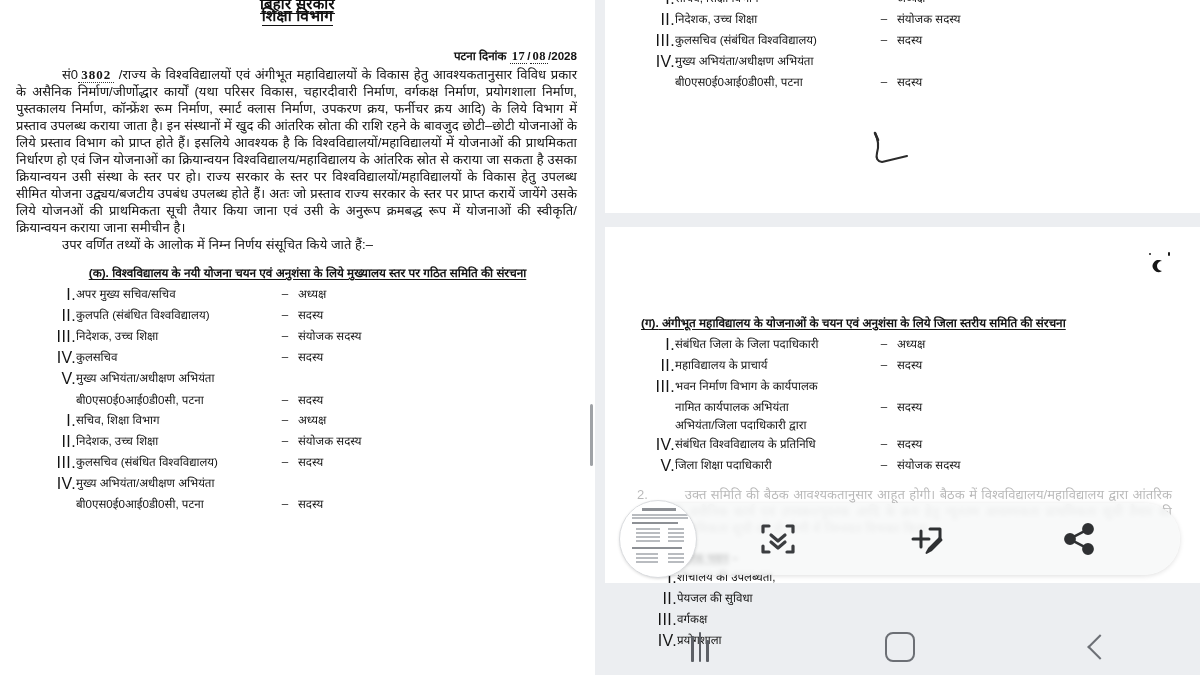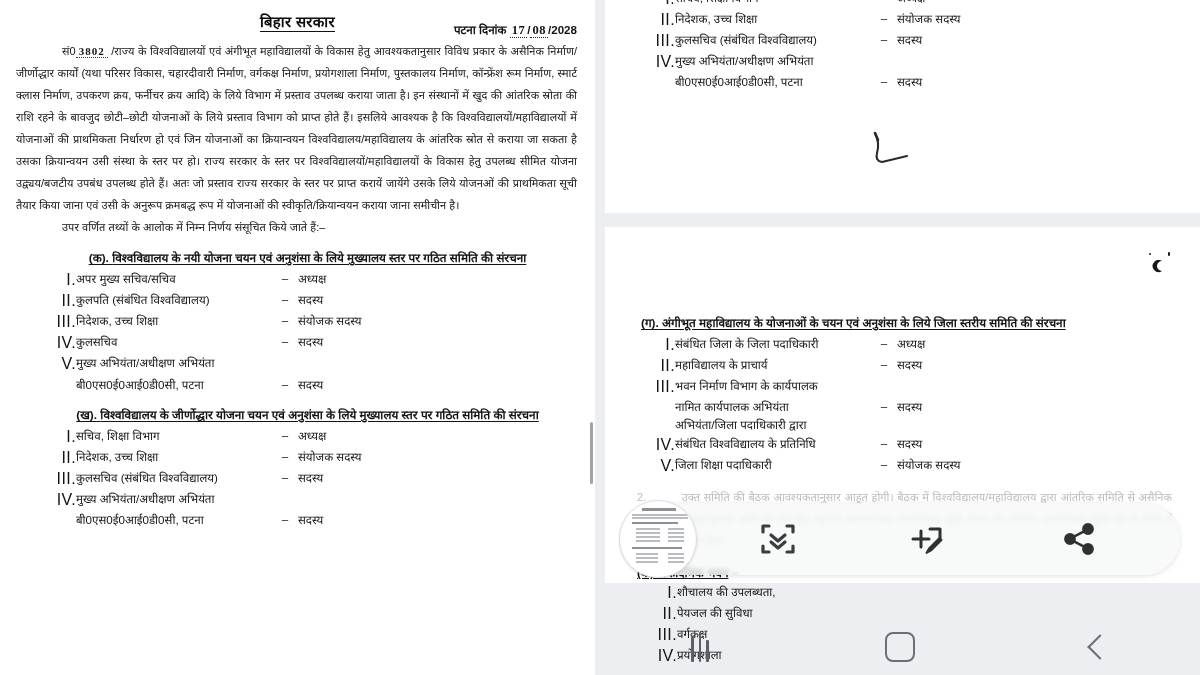--- a/index.html
+++ b/index.html
@@ -55,21 +55,21 @@
     text-align:right;font-size:11.6px;margin-top:22px;padding-right:18px;
     font-weight:600;
   }
   .hw{
     font-family:"Liberation Serif","DejaVu Serif",serif;
     font-weight:bold;font-size:12.5px;letter-spacing:.5px;
     border-bottom:1px dotted #222;padding:0 2px;margin-top:14px;
   }
 
   .para{
-    font-size:11px;line-height:22px;text-align:justify;
+    font-size:13px;line-height:17px;text-align:justify;
     margin:3px 18px 0 16px;font-weight:500;letter-spacing:.05px;
   }
   .para.ind{text-indent:46px;}
   .num-blank{
     font-family:"Liberation Serif","DejaVu Serif",serif;
     font-weight:bold;letter-spacing:1px;border-bottom:1px dotted #333;
     padding:0 3px;
   }
 
   .sec-head{
@@ -159,20 +159,23 @@
 
 <div class="viewer">
 
   <div class="pane-left">
     <div class="doc" style="position:relative;height:100%;">
 
       <div class="hdr-cut">
         <span>बिहार सरकार</span>
       </div>
 
+      <div class="dept">
+        <span>शिक्षा विभाग</span>
+      </div>
 
 
       <div class="dateline">
         <span>पटना दिनांक</span>
         <span class="hw">17</span><span>/</span><span class="hw">08</span><span>/</span><span>2028</span>
       </div>
 
       <div class="para ind" style="margin-top:2px;">
         <span>सं0</span><span class="num-blank">3802</span>
         <span>/राज्य के विश्वविद्यालयों एवं अंगीभूत महाविद्यालयों के विकास हेतु आवश्यकतानुसार विविध प्रकार के असैनिक निर्माण/जीर्णोद्धार कार्यों (यथा परिसर विकास, चहारदीवारी निर्माण, वर्गकक्ष निर्माण, प्रयोगशाला निर्माण, पुस्तकालय निर्माण, कॉन्फ्रेंश रूम निर्माण, स्मार्ट क्लास निर्माण, उपकरण क्रय, फर्नीचर क्रय आदि) के लिये विभाग में प्रस्ताव उपलब्ध कराया जाता है। इन संस्थानों में खुद की आंतरिक स्रोता की राशि रहने के बावजुद छोटी–छोटी योजनाओं के लिये प्रस्ताव विभाग को प्राप्त होते हैं। इसलिये आवश्यक है कि विश्वविद्यालयों/महाविद्यालयों में योजनाओं की प्राथमिकता निर्धारण हो एवं जिन योजनाओं का क्रियान्वयन विश्वविद्यालय/महाविद्यालय के आंतरिक स्रोत से कराया जा सकता है उसका क्रियान्वयन उसी संस्था के स्तर पर हो। राज्य सरकार के स्तर पर विश्वविद्यालयों/महाविद्यालयों के विकास हेतु उपलब्ध सीमित योजना उद्व्यय/बजटीय उपबंध उपलब्ध होते हैं। अतः जो प्रस्ताव राज्य सरकार के स्तर पर प्राप्त करायें जायेंगे उसके लिये योजनओं की प्राथमिकता सूची तैयार किया जाना एवं उसी के अनुरूप क्रमबद्ध रूप में योजनाओं की स्वीकृति/क्रियान्वयन कराया जाना समीचीन है।</span>
@@ -218,24 +221,20 @@
             </tr>
             <tr>
               <td class="rn"></td>
               <td class="post">बी0एस0ई0आई0डी0सी, पटना</td>
               <td class="dash">–</td>
               <td class="role">सदस्य</td>
             </tr>
           </tbody>
       </table>
 
-      <div class="sec-head" style="margin-top:14px;">
-        <u><span>(ख).</span>
-        <span>विश्वविद्यालय के जीर्णोद्धार योजना चयन एवं अनुशंसा के लिये मुख्यालय स्तर पर गठित समिति की संरचना</span></u>
-      </div>
       <table class="roles">
         <tbody>
             <tr>
               <td class="rn">I.</td>
               <td class="post">सचिव, शिक्षा विभाग</td>
               <td class="dash">–</td>
               <td class="role">अध्यक्ष</td>
             </tr>
             <tr>
               <td class="rn">II.</td>

